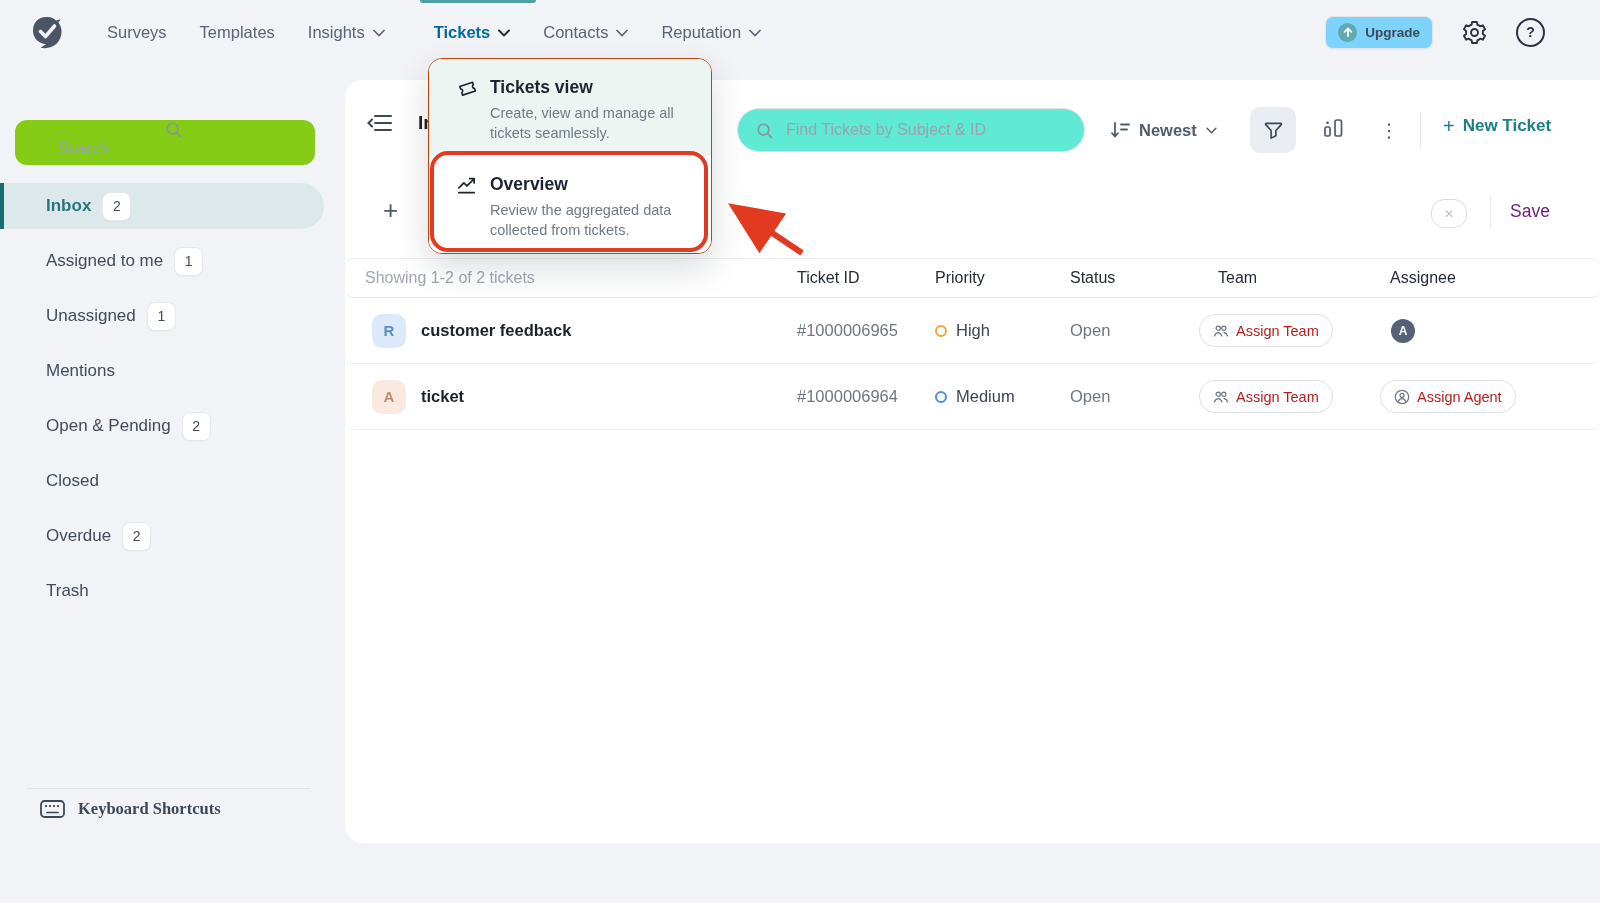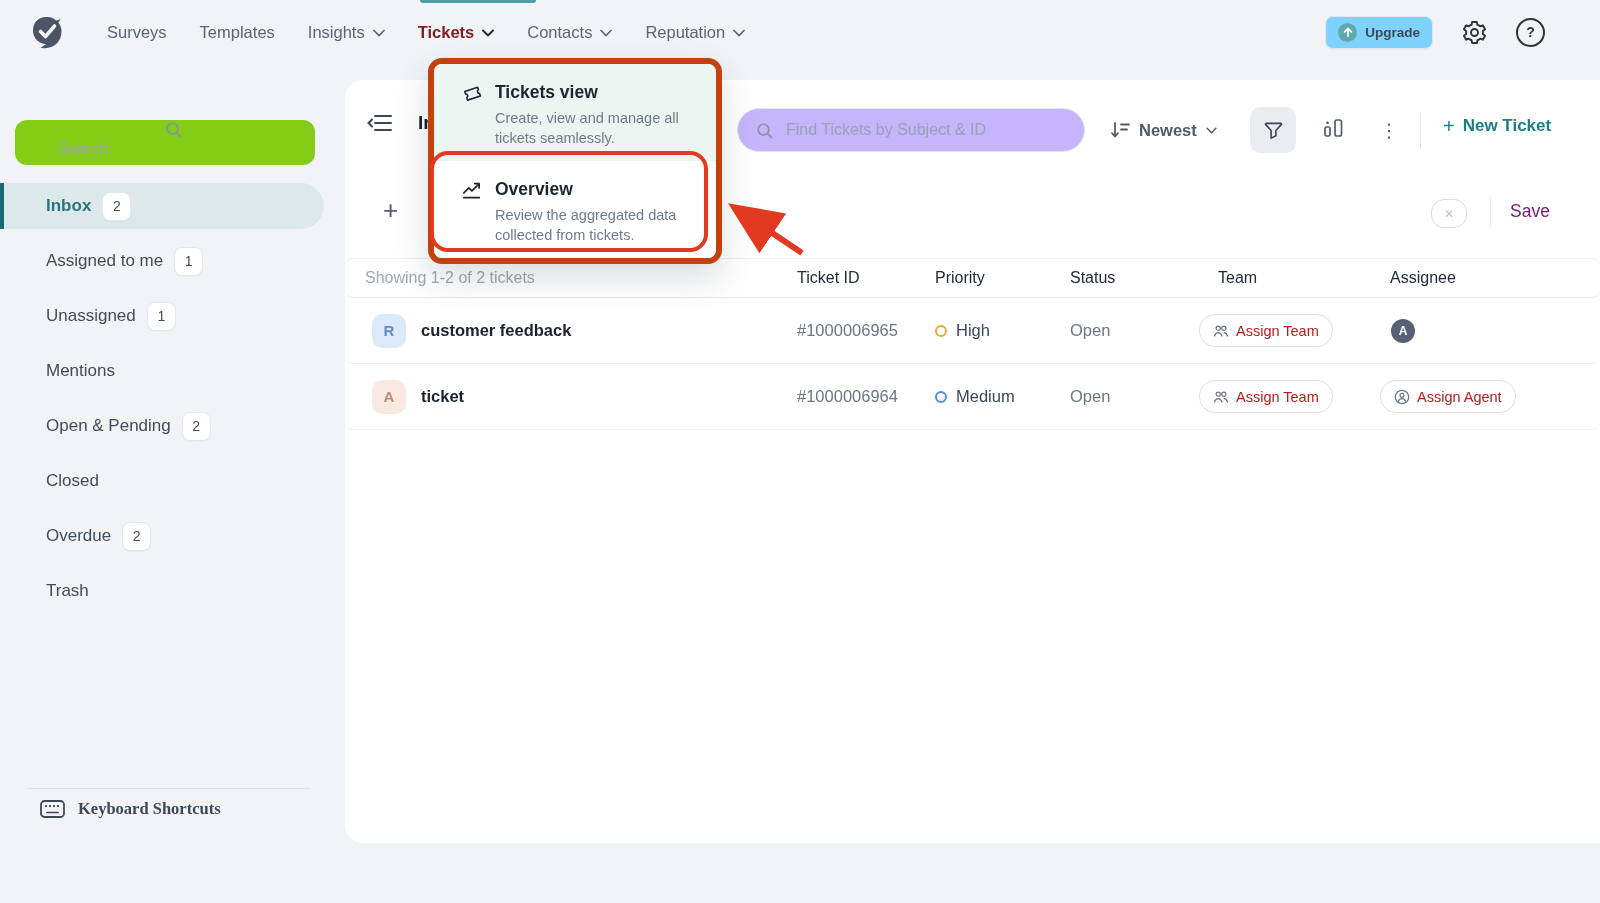--- a/index.html
+++ b/index.html
@@ -11,21 +11,21 @@
     color:#242c37;
   }
   svg{display:block;}
 
   
   .topnav{position:absolute;top:0;left:0;right:0;height:64px;}
   .tab-indicator{position:absolute;top:0;left:420px;width:116px;height:3px;background:#4e9ea4;border-radius:0 0 3px 3px;}
   .logo{position:absolute;left:27px;top:12px;width:40px;height:40px;cursor:pointer;}
   .nav-menu{position:absolute;left:107px;top:0;height:64px;display:flex;align-items:center;gap:33px;}
   .nav-item{display:flex;align-items:center;gap:8px;font-size:16.5px;color:#5a6474;cursor:pointer;white-space:nowrap;}
-  .nav-item.active{color:#7f1d1d;font-weight:700;}
+  .nav-item.active{color:#0369a1;font-weight:700;margin-left:16px;}
   .nav-item .chev{color:#5a6474;margin-top:2px;}
   .nav-item.active .chev{color:#1d2631;}
   .nav-right{position:absolute;right:55px;top:0;height:64px;display:flex;align-items:center;gap:28px;}
   .upgrade-btn{display:flex;align-items:center;gap:8px;background:#7dd3fc;border:1px solid #e3e6eb;border-radius:8px;height:31px;padding:0 12px;cursor:pointer;box-shadow:0 1px 2px rgba(20,30,50,.04);}
   .upgrade-btn .up-circle{width:19px;height:19px;border-radius:50%;background:#5fa9af;display:flex;align-items:center;justify-content:center;color:#fff;font-size:12px;font-weight:700;}
   .upgrade-btn .up-label{font-size:13.5px;font-weight:700;color:#3f4a57;}
   .icon-btn{cursor:pointer;display:flex;align-items:center;justify-content:center;}
   .help-circle{width:25px;height:25px;border:2px solid #2a3340;border-radius:50%;display:flex;align-items:center;justify-content:center;font-size:14px;font-weight:700;color:#2a3340;}
 
   
@@ -40,21 +40,21 @@
   .side-item.active .bar{display:block;position:absolute;left:0;top:0;bottom:0;width:4px;background:#156d73;}
   .count-badge{min-width:27px;height:27px;margin-left:11px;background:#fff;border:1px solid #e4e7ec;border-radius:8px;display:flex;align-items:center;justify-content:center;font-size:14px;font-weight:400;color:#424c59;box-shadow:0 1px 1px rgba(20,30,50,.03);}
   .side-divider{position:absolute;top:724px;left:27px;right:35px;height:1px;background:#dfe3e9;}
   .kb-row{position:absolute;top:729px;left:40px;display:flex;align-items:center;gap:13px;cursor:pointer;height:32px;font-family:Liberation Serif, serif;}
   .kb-row .kb-label{font-size:16.5px;font-weight:700;color:#3e4855;}
 
   
   .main-card{position:absolute;left:345px;top:80px;right:0;height:763px;background:#fff;border-radius:18px 0 0 18px;}
   .collapse-btn{position:absolute;left:22px;top:32px;cursor:pointer;}
   .page-title{position:absolute;left:73px;top:32px;font-size:19px;font-weight:700;color:#1b222c;z-index:1;}
-  .find-box{position:absolute;left:392px;top:28px;width:348px;height:44px;border:1px solid #e3e6eb;border-radius:22px;background:#c4b5fd;display:flex;align-items:center;padding-left:17px;box-sizing:border-box;}
+  .find-box{position:absolute;left:392px;top:28px;width:348px;height:44px;border:1px solid #e3e6eb;border-radius:22px;background:#5eead4;display:flex;align-items:center;padding-left:17px;box-sizing:border-box;}
   .find-box input{border:none;outline:none;background:transparent;font-size:16px;color:#4a5560;margin-left:10px;width:280px;font-family:inherit;}
   .find-box input::placeholder{color:#9aa3af;}
   .sort-ctl{position:absolute;left:765px;top:28px;height:44px;display:flex;align-items:center;gap:9px;cursor:pointer;color:#515c6b;}
   .sort-ctl .sort-label{font-size:16.5px;font-weight:600;}
   .filter-btn{position:absolute;left:905px;top:27px;width:46px;height:46px;border-radius:10px;background:#e9ecf1;display:flex;align-items:center;justify-content:center;cursor:pointer;}
   .cols-btn{position:absolute;left:977px;top:37px;cursor:pointer;}
   .kebab-btn{position:absolute;left:1034px;top:30px;width:20px;height:40px;display:flex;align-items:center;justify-content:center;font-size:19px;color:#515c6b;cursor:pointer;letter-spacing:0;}
   .tb-divider{position:absolute;left:1075px;top:32px;width:1px;height:36px;background:#e3e6eb;}
   .new-ticket{position:absolute;left:1098px;top:36px;display:flex;align-items:center;gap:8px;color:#1b7f8a;cursor:pointer;white-space:nowrap;}
   .new-ticket .nt-plus{font-size:20px;font-weight:400;line-height:20px;}
@@ -77,21 +77,21 @@
   .sq-avatar{width:34px;height:34px;border-radius:10px;display:flex;align-items:center;justify-content:center;font-size:15px;font-weight:600;}
   .subject{font-size:16.5px;font-weight:700;color:#1a222c;}
   .tid{font-size:16.5px;color:#6e7681;}
   .prio{display:flex;align-items:center;gap:9px;font-size:16.5px;color:#3c4654;}
   .ring{width:12px;height:12px;border-radius:50%;border:2px solid #999;box-sizing:border-box;}
   .status{font-size:16.5px;color:#6e7681;}
   .pill{display:inline-flex;align-items:center;gap:7px;height:31px;padding:0 13px;border:1px solid #dde1e7;border-radius:16px;background:#fff;font-size:14.5px;color:#b91c1c;cursor:pointer;white-space:nowrap;}
   .round-avatar{width:24px;height:24px;border-radius:50%;display:flex;align-items:center;justify-content:center;color:#fff;font-size:12px;font-weight:700;margin-left:11px;}
 
   
-  .dropdown{position:absolute;left:428px;top:58px;width:282px;background:#fff;border:6px solid #c2410c;border-radius:14px;box-shadow:0 14px 34px rgba(25,35,50,.16);z-index:30;overflow:hidden;}
+  .dropdown{position:absolute;left:428px;top:58px;width:282px;background:#fff;border:1px solid #c2410c;border-radius:14px;box-shadow:0 14px 34px rgba(25,35,50,.16);z-index:30;overflow:hidden;}
   .dd-item{display:grid;grid-template-columns:25px 1fr;column-gap:9px;padding:16px 16px 14px 27px;box-sizing:border-box;cursor:pointer;}
   .dd-item.first{background:#edf5f2;height:97px;}
   .dd-item.second{height:97px;background:#fff;}
   .dd-icon{margin-top:2px;}
   .dd-title{font-size:17.5px;font-weight:700;color:#1d242e;line-height:24px;}
   .dd-desc{grid-column:2;font-size:14.5px;color:#707a86;line-height:1.38;margin-top:3px;width:208px;}
   .anno-box{position:absolute;left:430px;top:151px;width:278px;height:101px;border:4px solid #e23a20;border-radius:18px;z-index:31;box-sizing:border-box;pointer-events:none;}
   .anno-arrow{position:absolute;left:715px;top:193px;z-index:32;pointer-events:none;}
 </style>
 </head>

